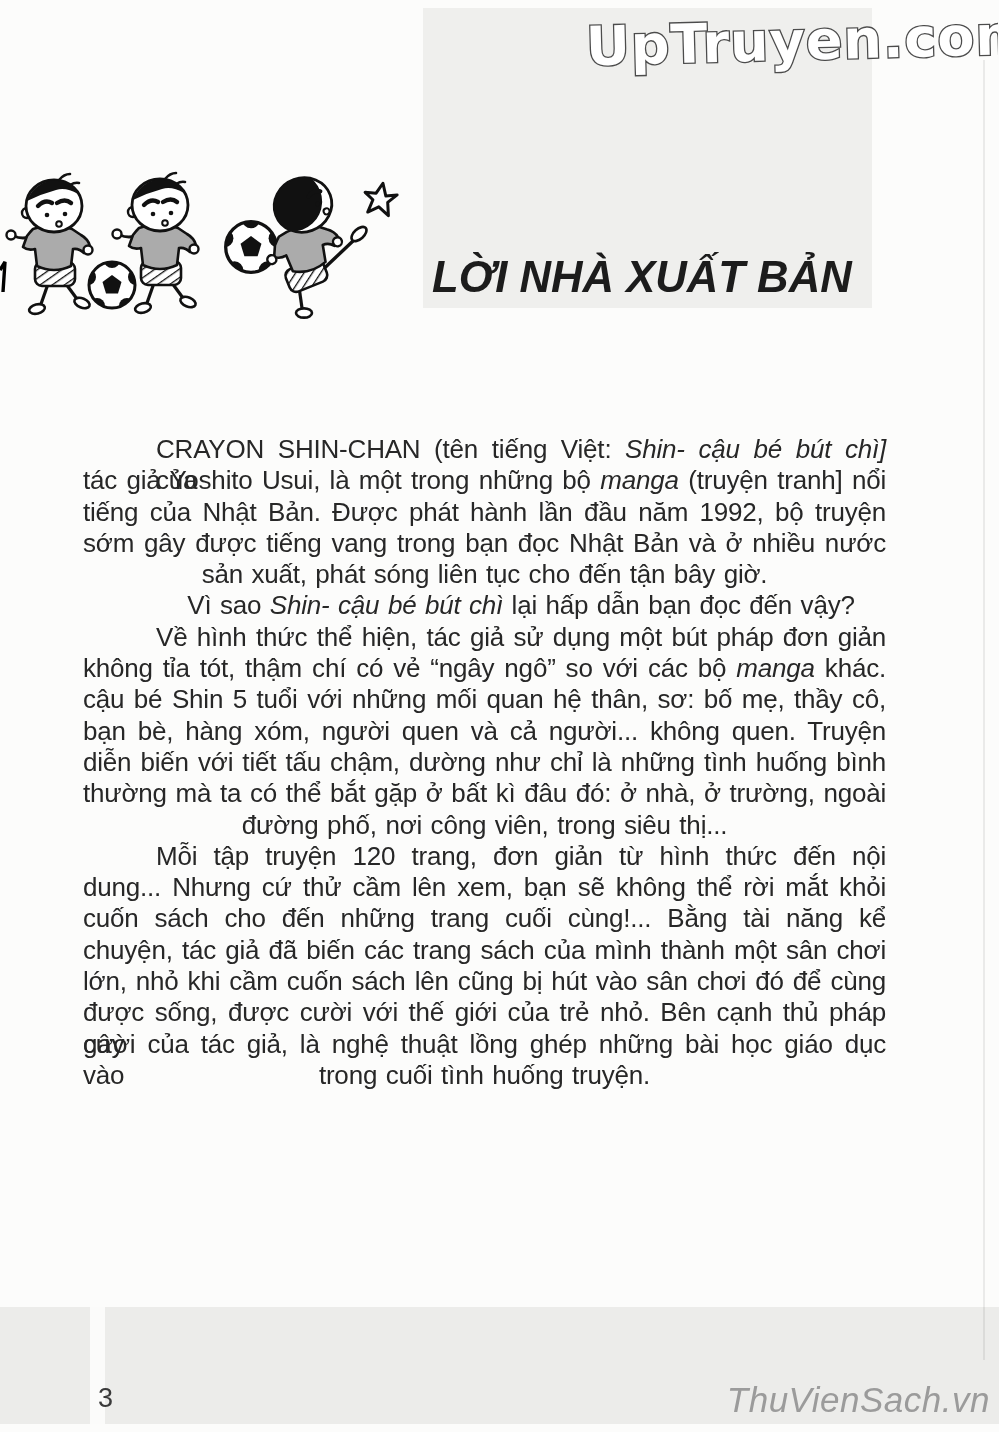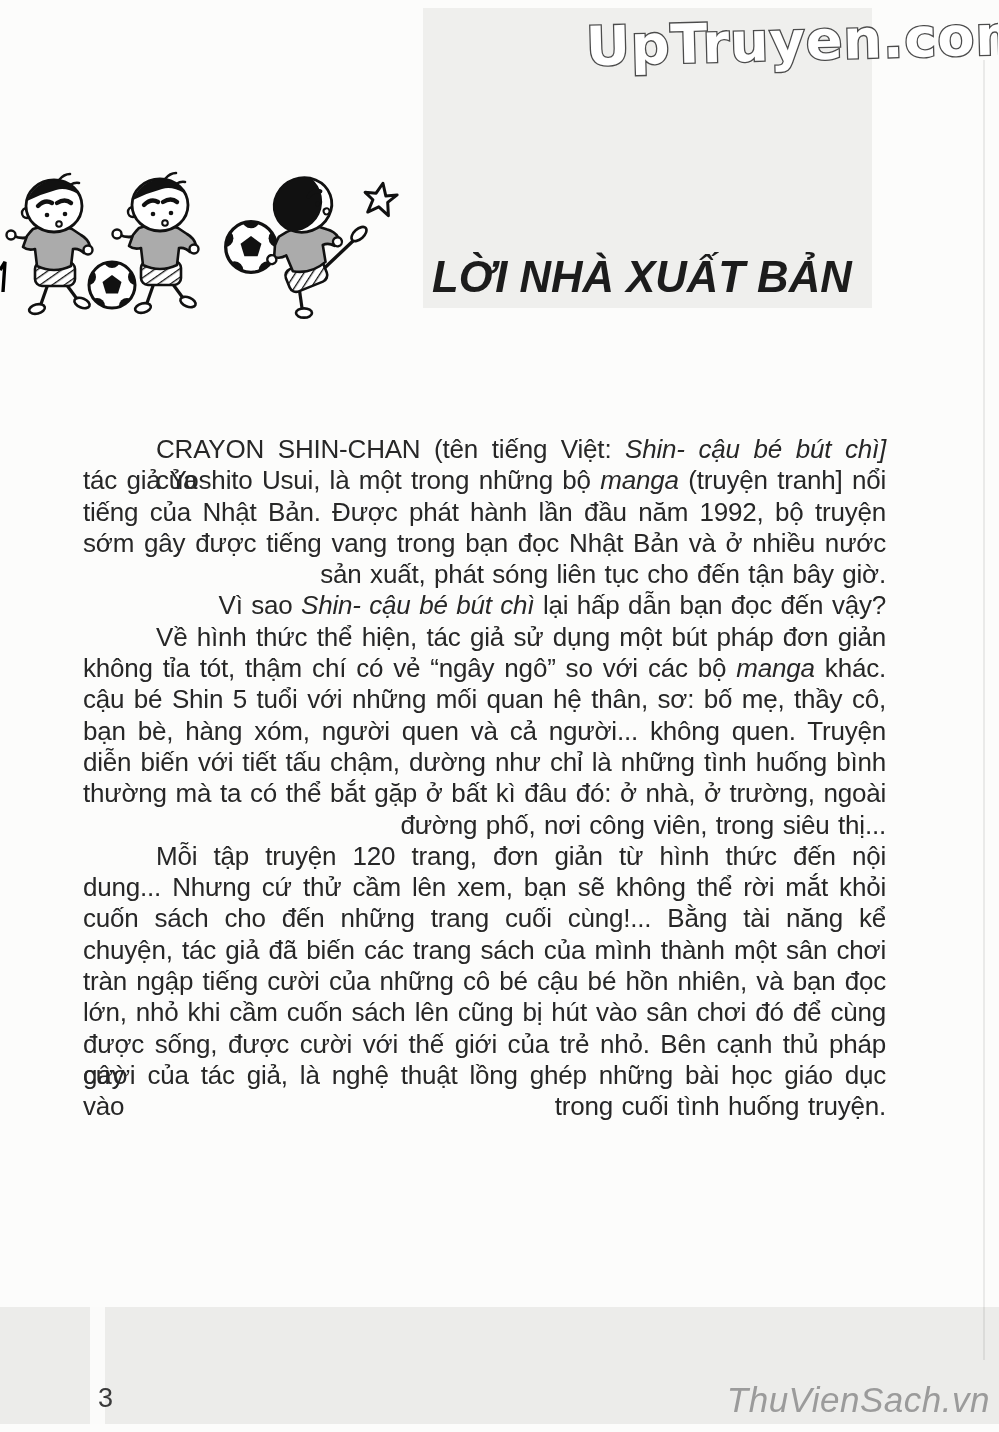--- a/index.html
+++ b/index.html
@@ -18,21 +18,21 @@
     position:absolute;left:413px;top:251px;width:480px;
     font-size:45px;font-weight:bold;font-style:italic;color:#1c1c1c;
     letter-spacing:0px;white-space:nowrap;margin-left:19px;
   }
   .title>span{display:inline-block;transform:scaleX(.97);transform-origin:left center;}
   .body{
     position:absolute;left:83px;top:406px;width:803px;
     font-size:26px;line-height:31.3px;color:#272727;
     letter-spacing:-0.2px;word-spacing:1.5px;margin-top:28px;
   }
-  .line{height:31.3px;overflow:visible;text-align:right;}
+  .line{height:31.3px;overflow:visible;text-align:center;}
   .line.just{text-align:justify;text-align-last:justify;}
   .line.ind{padding-left:73px;}
   .it{font-style:italic;}
   .pagenum{position:absolute;left:98px;top:1383px;font-size:27px;color:#3a3a3a;}
   .credit{
     position:absolute;left:724px;top:1380px;width:266px;text-align:right;
     font-size:35px;color:#9b9b9b;letter-spacing:0.5px;font-weight:400;font-style:italic;
   }
 </style>
 </head>
@@ -161,21 +161,20 @@
       <div class="line just"><span>không tỉa tót, thậm chí có vẻ “ngây ngô” so với các bộ </span><span class="it">manga</span><span> khác.</span></div>
       <div class="line just"><span>cậu bé Shin 5 tuổi với những mối quan hệ thân, sơ: bố mẹ, thầy cô,</span></div>
       <div class="line just"><span>bạn bè, hàng xóm, người quen và cả người... không quen. Truyện</span></div>
       <div class="line just"><span>diễn biến với tiết tấu chậm, dường như chỉ là những tình huống bình</span></div>
       <div class="line just"><span>thường mà ta có thể bắt gặp ở bất kì đâu đó: ở nhà, ở trường, ngoài</span></div>
       <div class="line"><span>đường phố, nơi công viên, trong siêu thị...</span></div>
       <div class="line ind just"><span>Mỗi tập truyện 120 trang, đơn giản từ hình thức đến nội</span></div>
       <div class="line just"><span>dung... Nhưng cứ thử cầm lên xem, bạn sẽ không thể rời mắt khỏi</span></div>
       <div class="line just"><span>cuốn sách cho đến những trang cuối cùng!... Bằng tài năng kể</span></div>
       <div class="line just"><span>chuyện, tác giả đã biến các trang sách của mình thành một sân chơi</span></div>
-      <div class="line just"><span>tràn ngập tiếng cười của những cô bé cậu bé hồn nhiên, và bạn đọc</span></div>
       <div class="line just"><span>lớn, nhỏ khi cầm cuốn sách lên cũng bị hút vào sân chơi đó để cùng</span></div>
       <div class="line just"><span>được sống, được cười với thế giới của trẻ nhỏ. Bên cạnh thủ pháp gây</span></div>
       <div class="line just"><span>cười của tác giả, là nghệ thuật lồng ghép những bài học giáo dục vào</span></div>
       <div class="line"><span>trong cuối tình huống truyện.</span></div>
     </div>
 
   <div class="footer-band"></div>
   <div class="footer-notch"></div>
   <div class="scan-line"></div>
 

